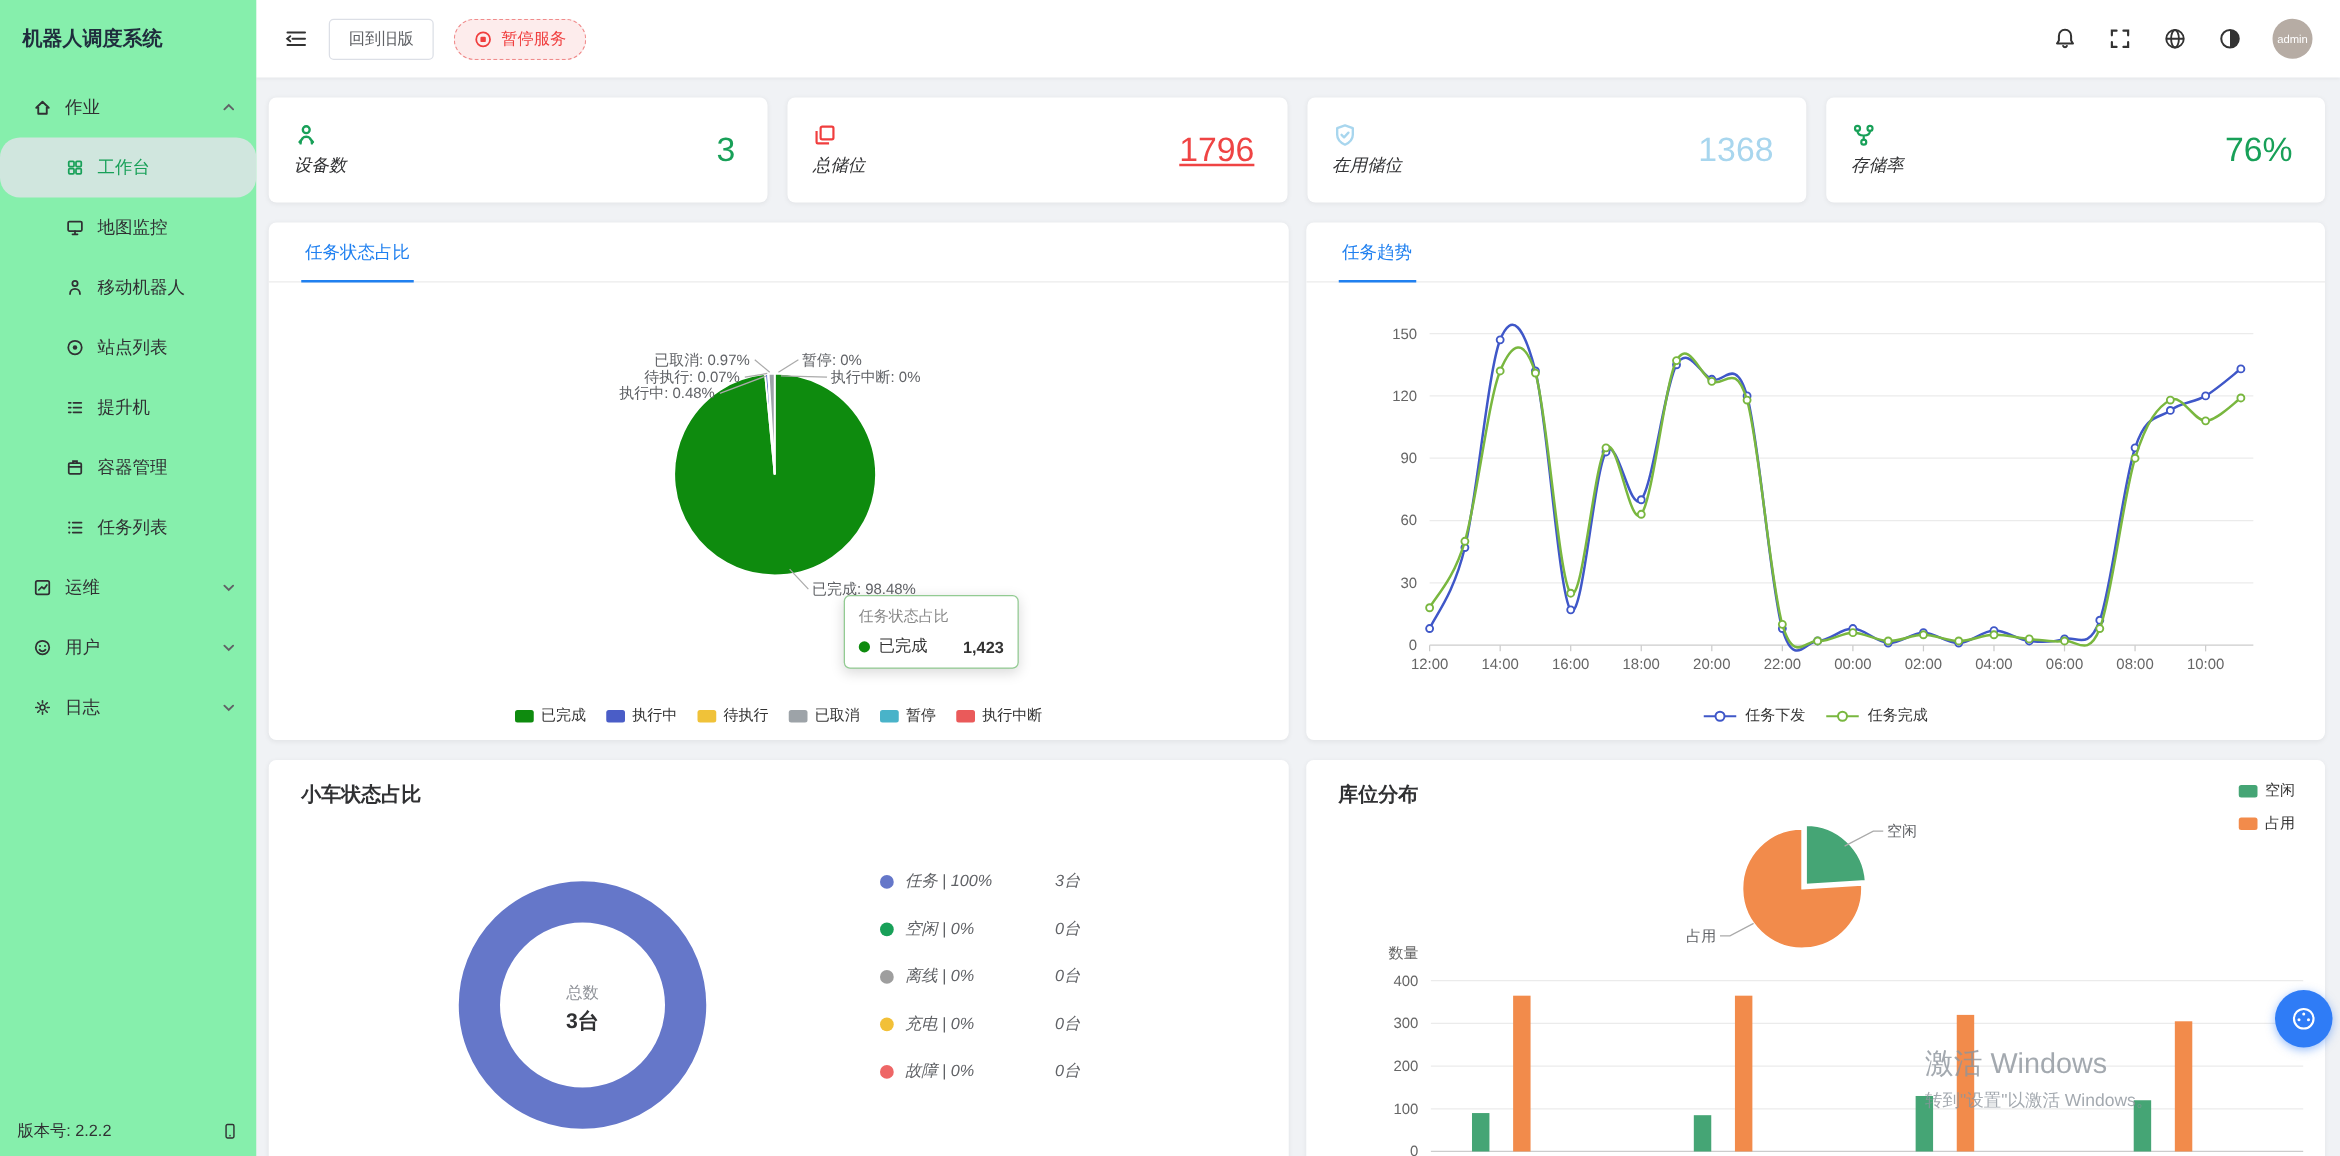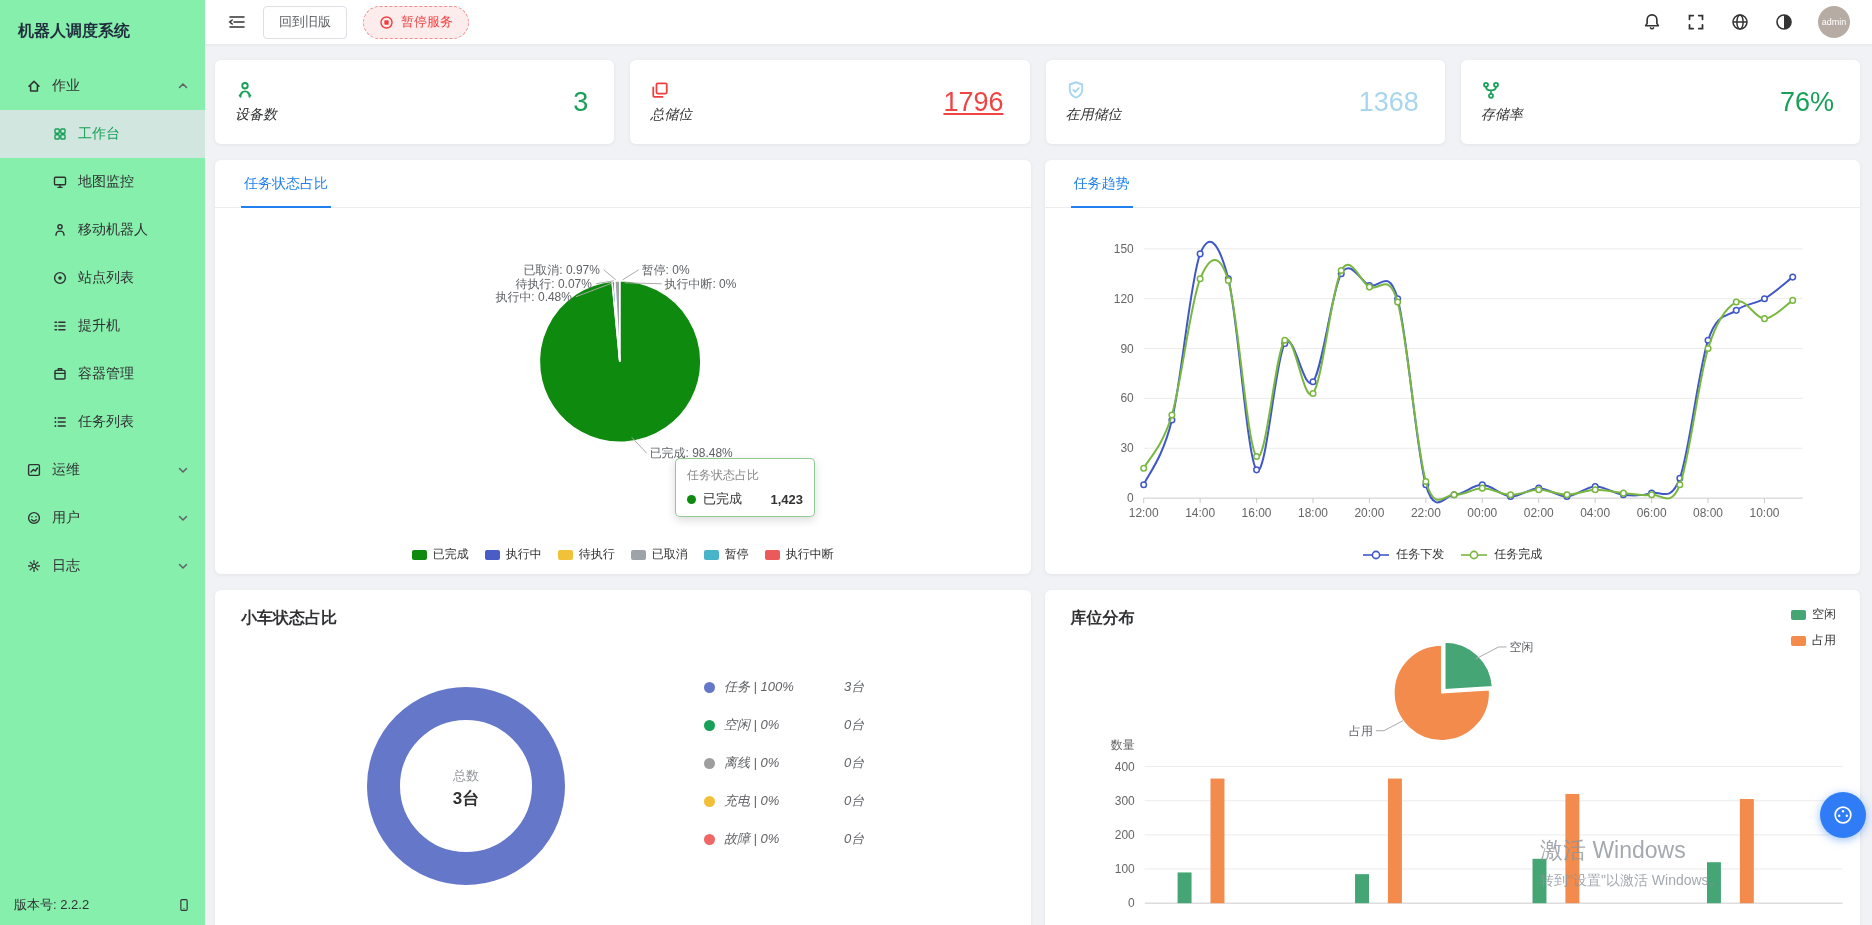--- a/index.html
+++ b/index.html
@@ -5,30 +5,30 @@
   * { margin:0; padding:0; box-sizing:border-box; }
   html,body { width:1872px; height:925px; font-family:"Liberation Sans","DejaVu Sans",sans-serif; }
   .app { position:relative; width:1872px; height:925px; display:flex; overflow:hidden; background:#f0f2f5; color:#303133; }
 
   
   .sidebar { width:205px; flex:0 0 205px; background:#86efac; display:flex; flex-direction:column; position:relative; }
   .sidebar-title { height:62px; display:flex; align-items:center; padding:0 18px; font-size:16px; font-weight:bold; color:#1f2d3d; }
   .menu { flex:1; overflow:hidden; }
   .menu-group, .menu-item { height:48px; display:flex; align-items:center; font-size:14px; color:#303133; cursor:pointer; position:relative; }
   .menu-group { padding-left:26px; }
-  .menu-item { padding-left:52px; }
+  .menu-item { padding-left:52px;border-radius:16px; }
   .menu-group .mi, .menu-item .mi { width:16px; height:16px; margin-right:10px; flex:0 0 16px; color:#303133; }
   .menu-item.active { background:#d0e6de; color:#18a058; }
   .menu-item.active .mi { color:#18a058; }
   .chev { position:absolute; right:16px; width:12px; height:12px; color:#606266; }
   .sidebar-footer { height:40px; display:flex; align-items:center; justify-content:space-between; padding:0 14px; font-size:13px; color:#303133; }
 
   
   .main { flex:1; display:flex; flex-direction:column; min-width:0; }
-  .topbar { height:44px; background:#fff; display:flex; align-items:center; padding:0 22px; box-shadow:0 1px 3px rgba(0,0,0,.05); }
+  .topbar { height:62px; background:#fff; display:flex; align-items:center; padding:0 22px; box-shadow:0 1px 3px rgba(0,0,0,.05); }
   .topbar .left { display:flex; align-items:center; gap:16px; }
   .icon-btn { width:20px; height:20px; color:#333; cursor:pointer; display:inline-flex; }
   .btn-plain { height:33px; padding:0 15px; background:#fff; border:1px solid #dcdfe6; border-radius:4px; font-size:13px; color:#606266; cursor:pointer; }
   .btn-pause { height:33px; padding:0 15px; display:inline-flex; align-items:center; gap:7px; background:#fdecec; border:1px dashed #f08c8c; border-radius:17px; font-size:13px; color:#f03e3e; cursor:pointer; }
   .topbar .right { margin-left:auto; display:flex; align-items:center; gap:24px; }
   .avatar { width:32px; height:32px; border-radius:50%; background:#b6aca4; color:#fff; font-size:9px; display:flex; align-items:center; justify-content:center; cursor:pointer; }
 
   .content { flex:1; padding:16px 12px 0 10px; overflow:hidden; }
 
   

